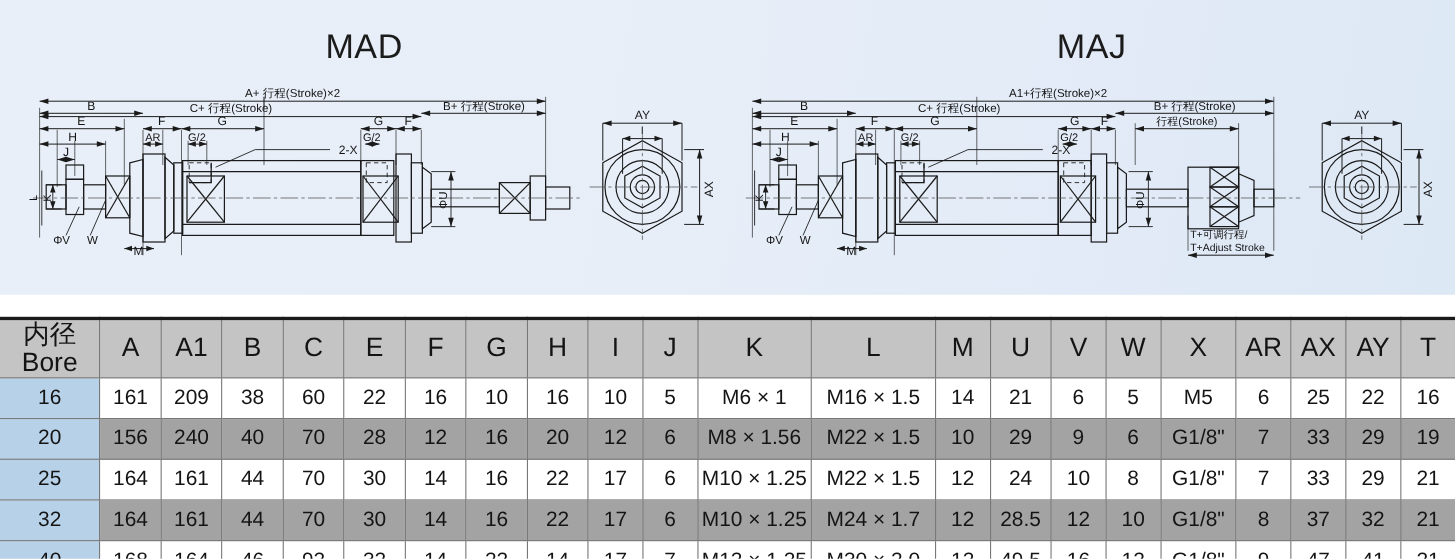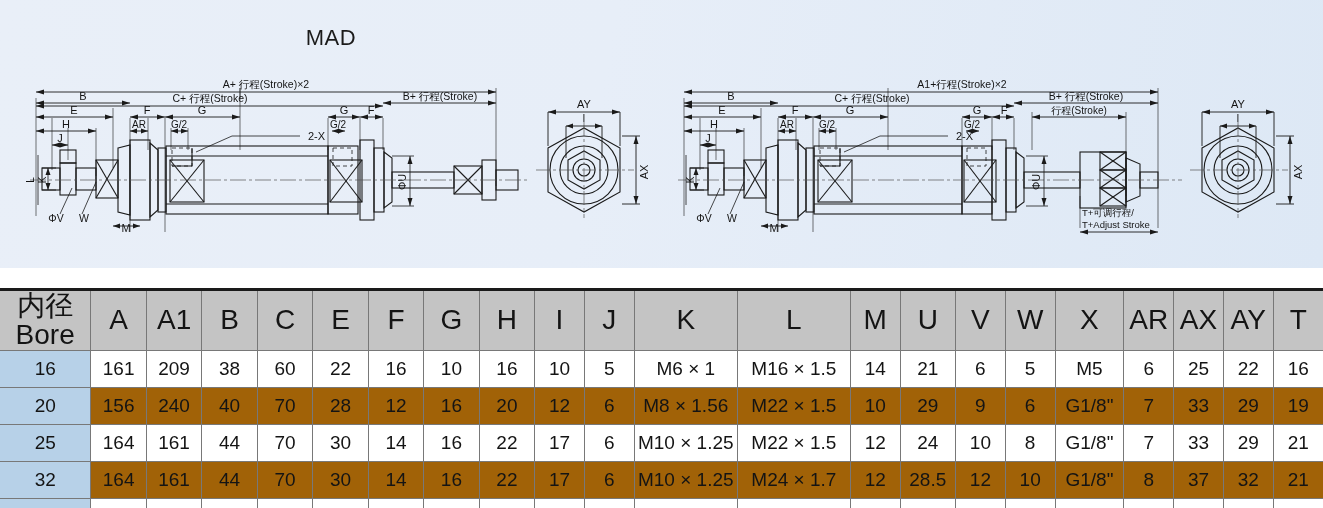--- a/index.html
+++ b/index.html
@@ -14,21 +14,21 @@
   
   .drawing-panel{
     position:absolute;left:0;top:0;width:1323px;height:268px;
     background:linear-gradient(100deg,#e9eff8 0%,#e7eef8 45%,#dde8f5 100%);
   }
   .dwg{position:absolute;top:0;height:268px;}
   .dwg-mad{left:0;width:662px;}
   .dwg-maj{left:662px;width:661px;}
   .dwg-title{
     position:absolute;top:25px;width:100%;text-align:center;
-    font-size:22px;color:#1b1b1b;letter-spacing:.5px;
+    font-size:31px;color:#1b1b1b;letter-spacing:.5px;
   }
   .dwg svg{position:absolute;left:0;top:0;}
 
   
   .table-wrap{
     position:absolute;left:0;top:288px;width:1323px;
   }
   table.dim{
     border-collapse:collapse;width:1323px;
     table-layout:fixed;
@@ -41,28 +41,28 @@
     font-size:19px;
     color:#141414;
     font-weight:400;
     padding:0;
     height:36px;
     white-space:nowrap;
   }
   table.dim thead th{
     background:#c4c4c4;
     height:52px;
-    font-size:28px;
+    font-size:24px;
   }
   thead th.bore-head{
     font-size:18px;line-height:1.05;
   }
   thead th.bore-head span{display:block;}
   tbody tr.odd td{background:#ffffff;}
-  tbody tr.even td{background:#a16207;}
+  tbody tr.even td{background:#a3a3a3;}
   tbody td.bore{background:#b7d1e8 !important;text-align:center;}
   table.dim td:first-child,table.dim th:first-child{border-left:none;}
   table.dim td:last-child,table.dim th:last-child{border-right:none;}
 </style>
 </head>
 <body>
 
 <div id="root">
 
   <div class="drawing-panel">
@@ -299,20 +299,21 @@
           <text x="584" y="108" font-size="11" text-anchor="middle">AY</text>
           <text x="584" y="122" font-size="10" text-anchor="middle">I</text>
           <text x="648" y="172" font-size="11" text-anchor="middle" transform="rotate(-90 648 172)">AX</text>
           <text x="34" y="180" font-size="10" text-anchor="middle" transform="rotate(-90 34 180)">L</text>
           <text x="46" y="180" font-size="10" text-anchor="middle" transform="rotate(-90 46 180)">K</text>
         </g>
       </svg>
     </div>
 
     <div class="dwg dwg-maj">
+      <div class="dwg-title">MAJ</div>
       <svg width="661" height="268" viewBox="0 0 661 268">
         <g stroke="#1a1a1a" fill="none" stroke-width="1" shape-rendering="geometricPrecision">
           <g stroke-width="0.6">
             <line x1="22" y1="98" x2="22" y2="216"></line>
             <line x1="38" y1="118" x2="38" y2="170"></line>
             <line x1="54" y1="128" x2="54" y2="160"></line>
             <line x1="82" y1="128" x2="82" y2="176"></line>
             <line x1="99" y1="108" x2="99" y2="168"></line>
             <line x1="116" y1="118" x2="116" y2="232"></line>
             <line x1="134" y1="118" x2="134" y2="150"></line>

